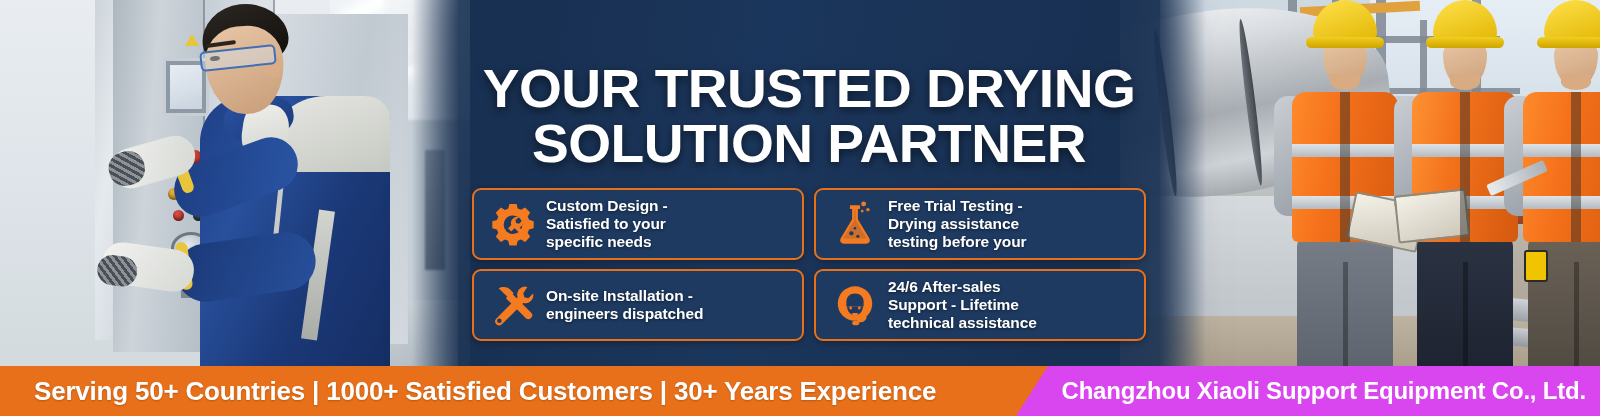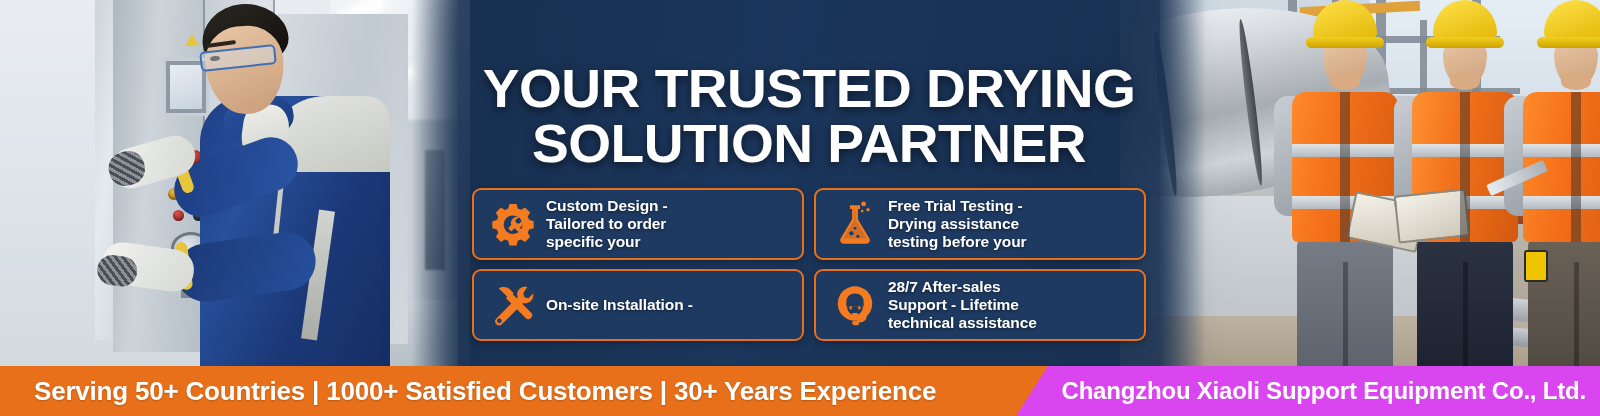--- a/index.html
+++ b/index.html
@@ -521,22 +521,22 @@
         <div class="card-icon">
           <svg viewBox="0 0 64 64" fill="#f47b20">
             <path d="M27 4h10l1.6 6.4 4.6 1.9 5.6-3.4 7.1 7.1-3.4 5.6 1.9 4.6L60.8 28v10l-6.4 1.6-1.9 4.6 3.4 5.6-7.1 7.1-5.6-3.4-4.6 1.9L37 61.8H27l-1.6-6.4-4.6-1.9-5.6 3.4-7.1-7.1 3.4-5.6-1.9-4.6L3.2 38V28l6.4-1.6 1.9-4.6-3.4-5.6 7.1-7.1 5.6 3.4 4.6-1.9L27 4z"></path>
             <circle cx="32" cy="33" r="13" fill="#1e3a61"></circle>
             <path d="M40.5 22.5a8.6 8.6 0 0 0-10.9 11l-4.4 4.4 4.4 4.4 4.4-4.4a8.6 8.6 0 0 0 11-10.9l-4.6 4.6-4-1.1-1.1-4 5.2-4z" fill="#f47b20"></path>
             <path d="M34 37.5 48 51.5l3.8-3.8L37.8 33.7z" fill="#f47b20"></path>
           </svg>
         </div>
         <div class="card-text">
           <div>Custom Design -</div>
-          <div>Tailored to order</div>
-          <div>specific your</div>
+          <div>Satisfied to your</div>
+          <div>specific needs</div>
         </div>
       </div>
 
       <div class="card">
         <div class="card-icon">
           <svg viewBox="0 0 64 64" fill="#f47b20">
             <path d="M25 6h14v5h-3v14.5L52 52a5 5 0 0 1-4.3 7.5H16.3A5 5 0 0 1 12 52l16-26.5V11h-3V6z"></path>
             <path d="M31 13h2v13.8L48.5 52H15.5L31 26.8V13z" fill="#1e3a61" opacity=".18"></path>
             <circle cx="27" cy="45" r="3" fill="#1e3a61"></circle>
             <circle cx="36" cy="49" r="2.2" fill="#1e3a61"></circle>
@@ -557,40 +557,41 @@
         <div class="card-icon">
           <svg viewBox="0 0 64 64" fill="#f47b20">
             <path d="M12 9c5-3 12-2.5 16 1.5l5 5-7 7-5-5C17 13.5 15 11 12 9z"></path>
             <path d="M22 22.5 29.5 15 57 42.5a5.3 5.3 0 0 1-7.5 7.5z" transform="rotate(0)"></path>
             <path d="M52 7a11 11 0 0 0-13.6 14.2L8.6 51a5.6 5.6 0 0 0 7.9 7.9l29.8-29.8A11 11 0 0 0 60 16l-6.6 6.6-5.6-1.5-1.5-5.6L52 7z"></path>
             <circle cx="13" cy="54" r="3.2" fill="#1e3a61"></circle>
           </svg>
         </div>
         <div class="card-text">
           <div>On-site Installation -</div>
+          <div>engineers dispatched</div>
         </div>
       </div>
 
       <div class="card">
         <div class="card-icon">
           <svg viewBox="0 0 64 64" fill="#f47b20">
             <circle cx="32" cy="30" r="24"></circle>
             <path d="M32 16c-7 0-12 4.6-12 11.4V34h24v-6.6C44 20.6 39 16 32 16z" fill="#1e3a61"></path>
             <path d="M21 34h22c0 7-5 12-11 12s-11-5-11-12z" fill="#1e3a61"></path>
             <ellipse cx="26" cy="36" rx="1.8" ry="2.4" fill="#f47b20"></ellipse>
             <ellipse cx="38" cy="36" rx="1.8" ry="2.4" fill="#f47b20"></ellipse>
             <path d="M28 43h8a4 4 0 0 1-8 0z" fill="#f47b20"></path>
             <path d="M12 26h4a3 3 0 0 1 3 3v10a3 3 0 0 1-3 3h-4z"></path>
             <path d="M52 26h-4a3 3 0 0 0-3 3v10a3 3 0 0 0 3 3h4z"></path>
             <path d="M48 42v7c0 4-4 7-9 7h-4v-4h4c3 0 5-1.4 5-3v-7z"></path>
             <ellipse cx="33" cy="57" rx="5" ry="3.2"></ellipse>
           </svg>
         </div>
         <div class="card-text">
-          <div>28/7 After-sales</div>
+          <div>24/6 After-sales</div>
           <div>Support - Lifetime</div>
           <div>technical assistance</div>
         </div>
       </div>
 
     </div>
   </div>
 
   <div class="bottom">
     <div class="bottom-orange"></div>

